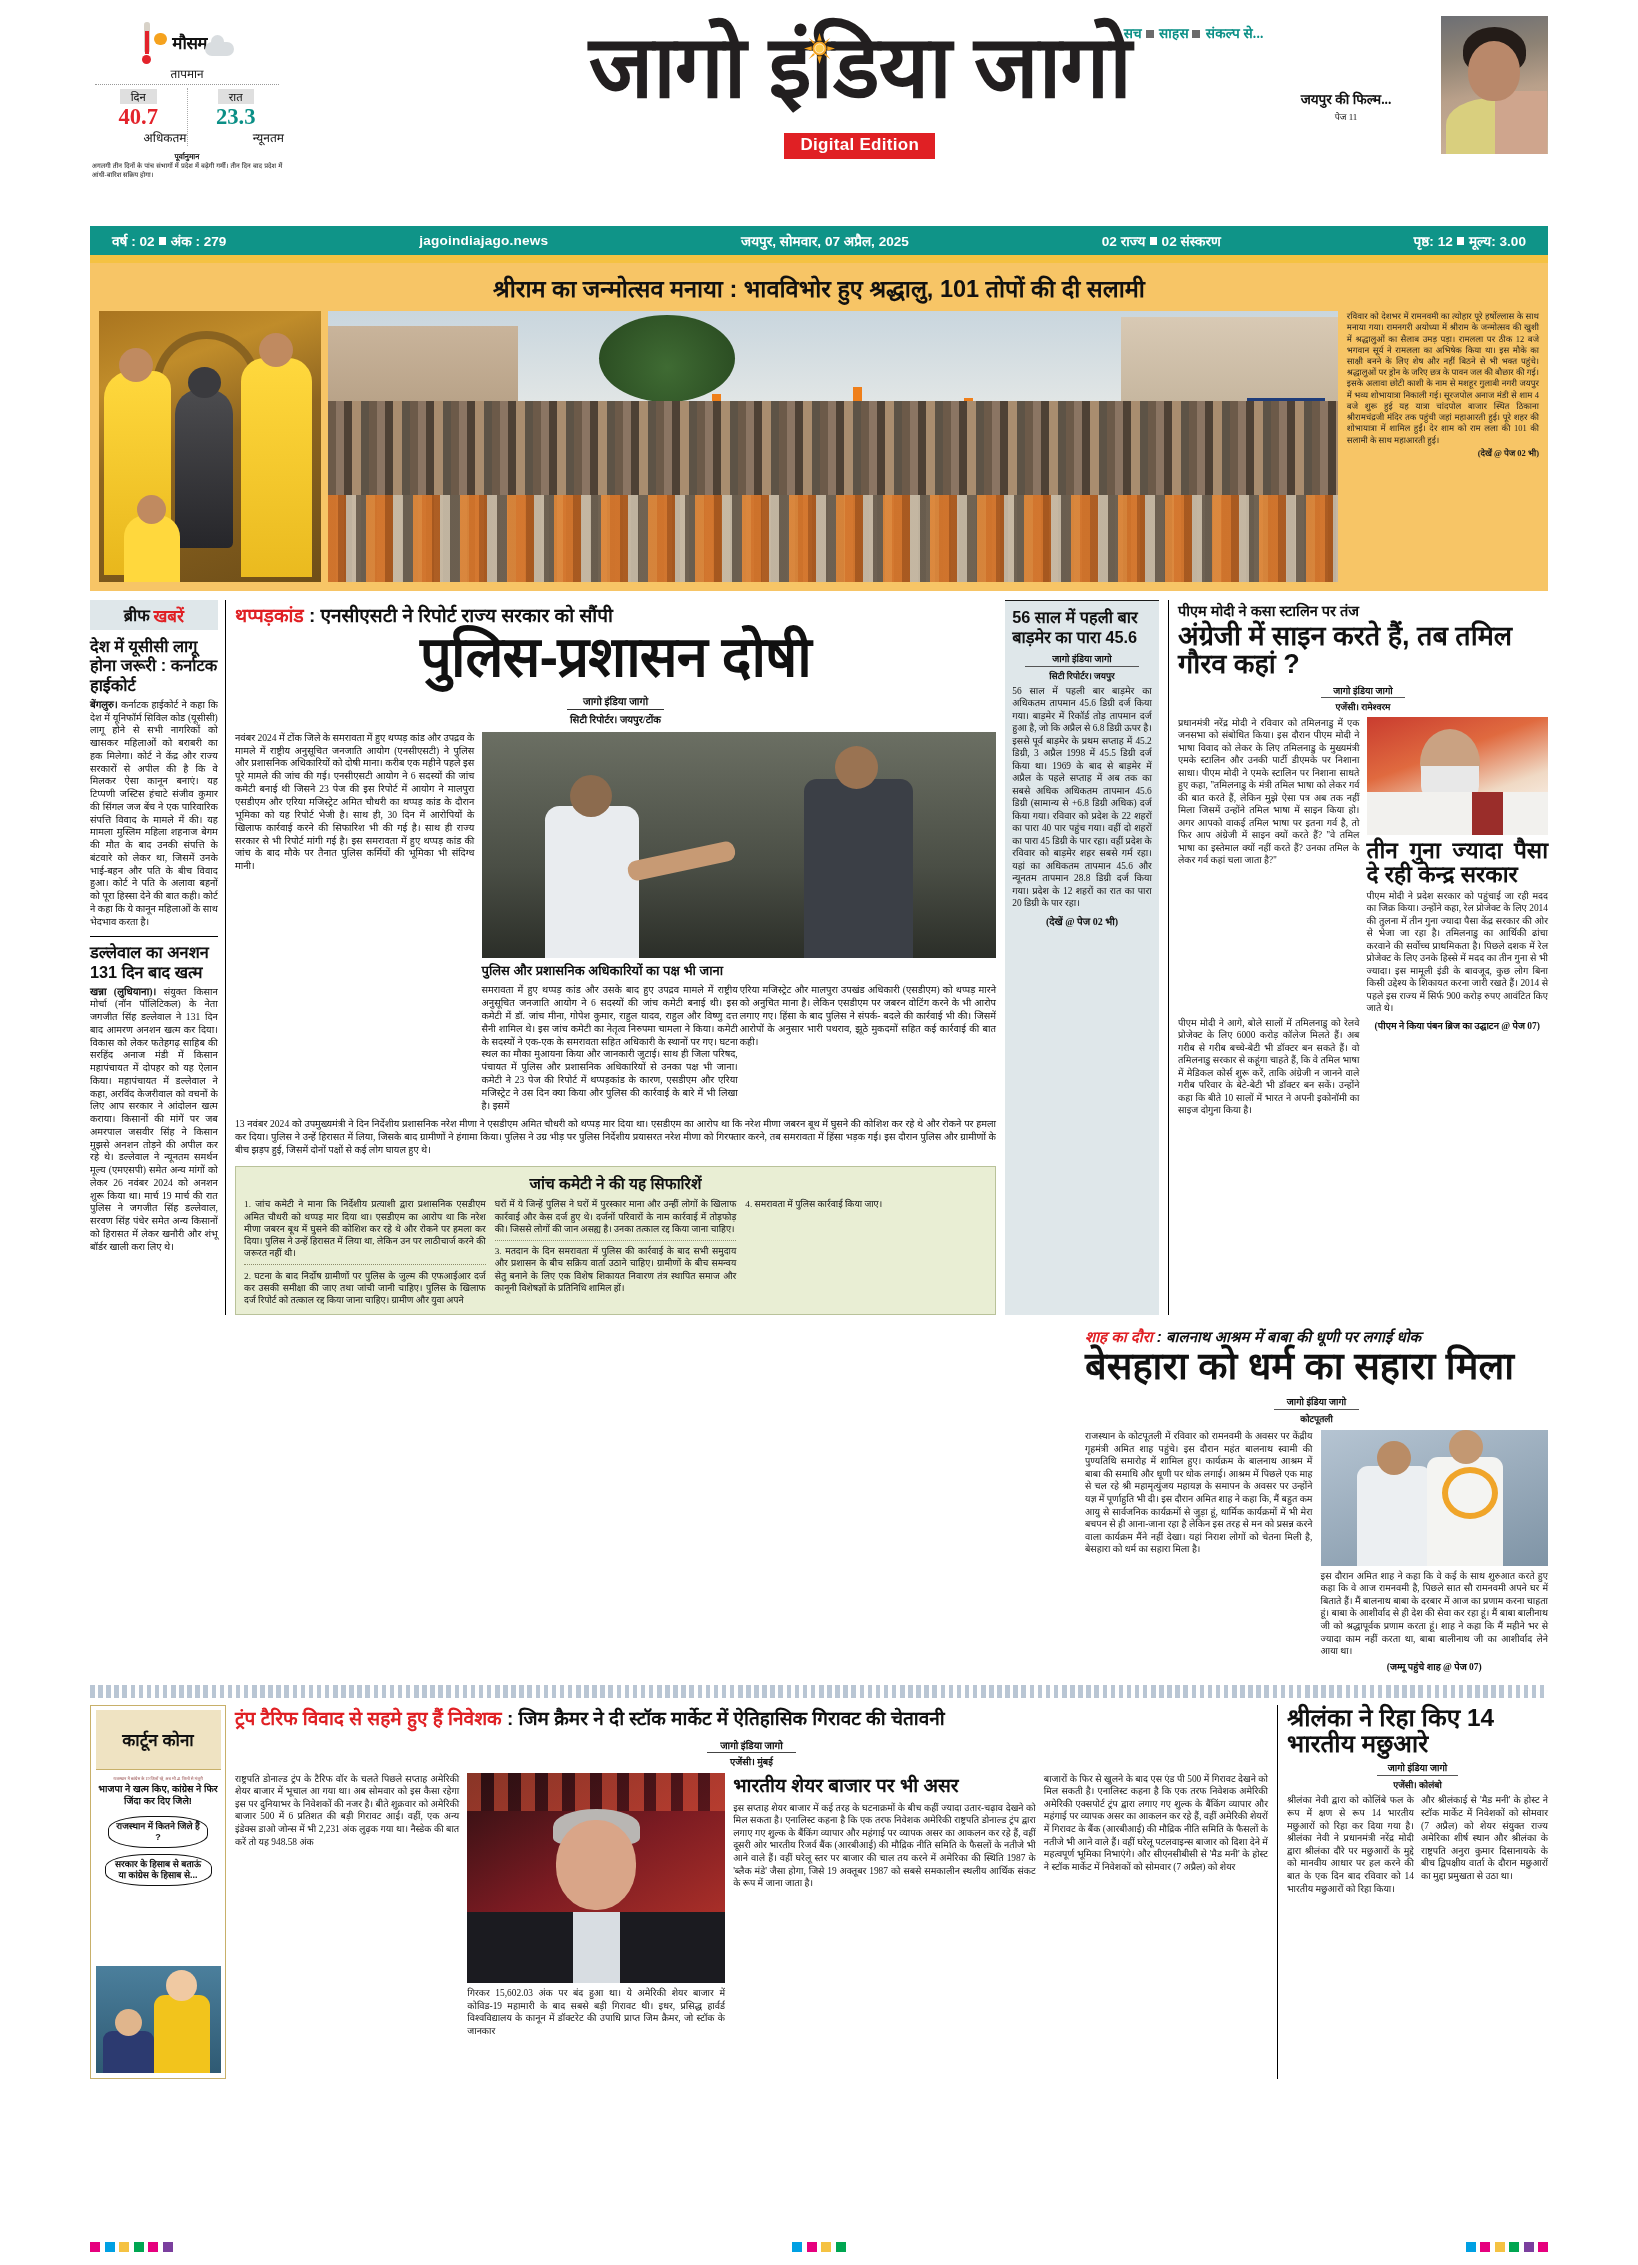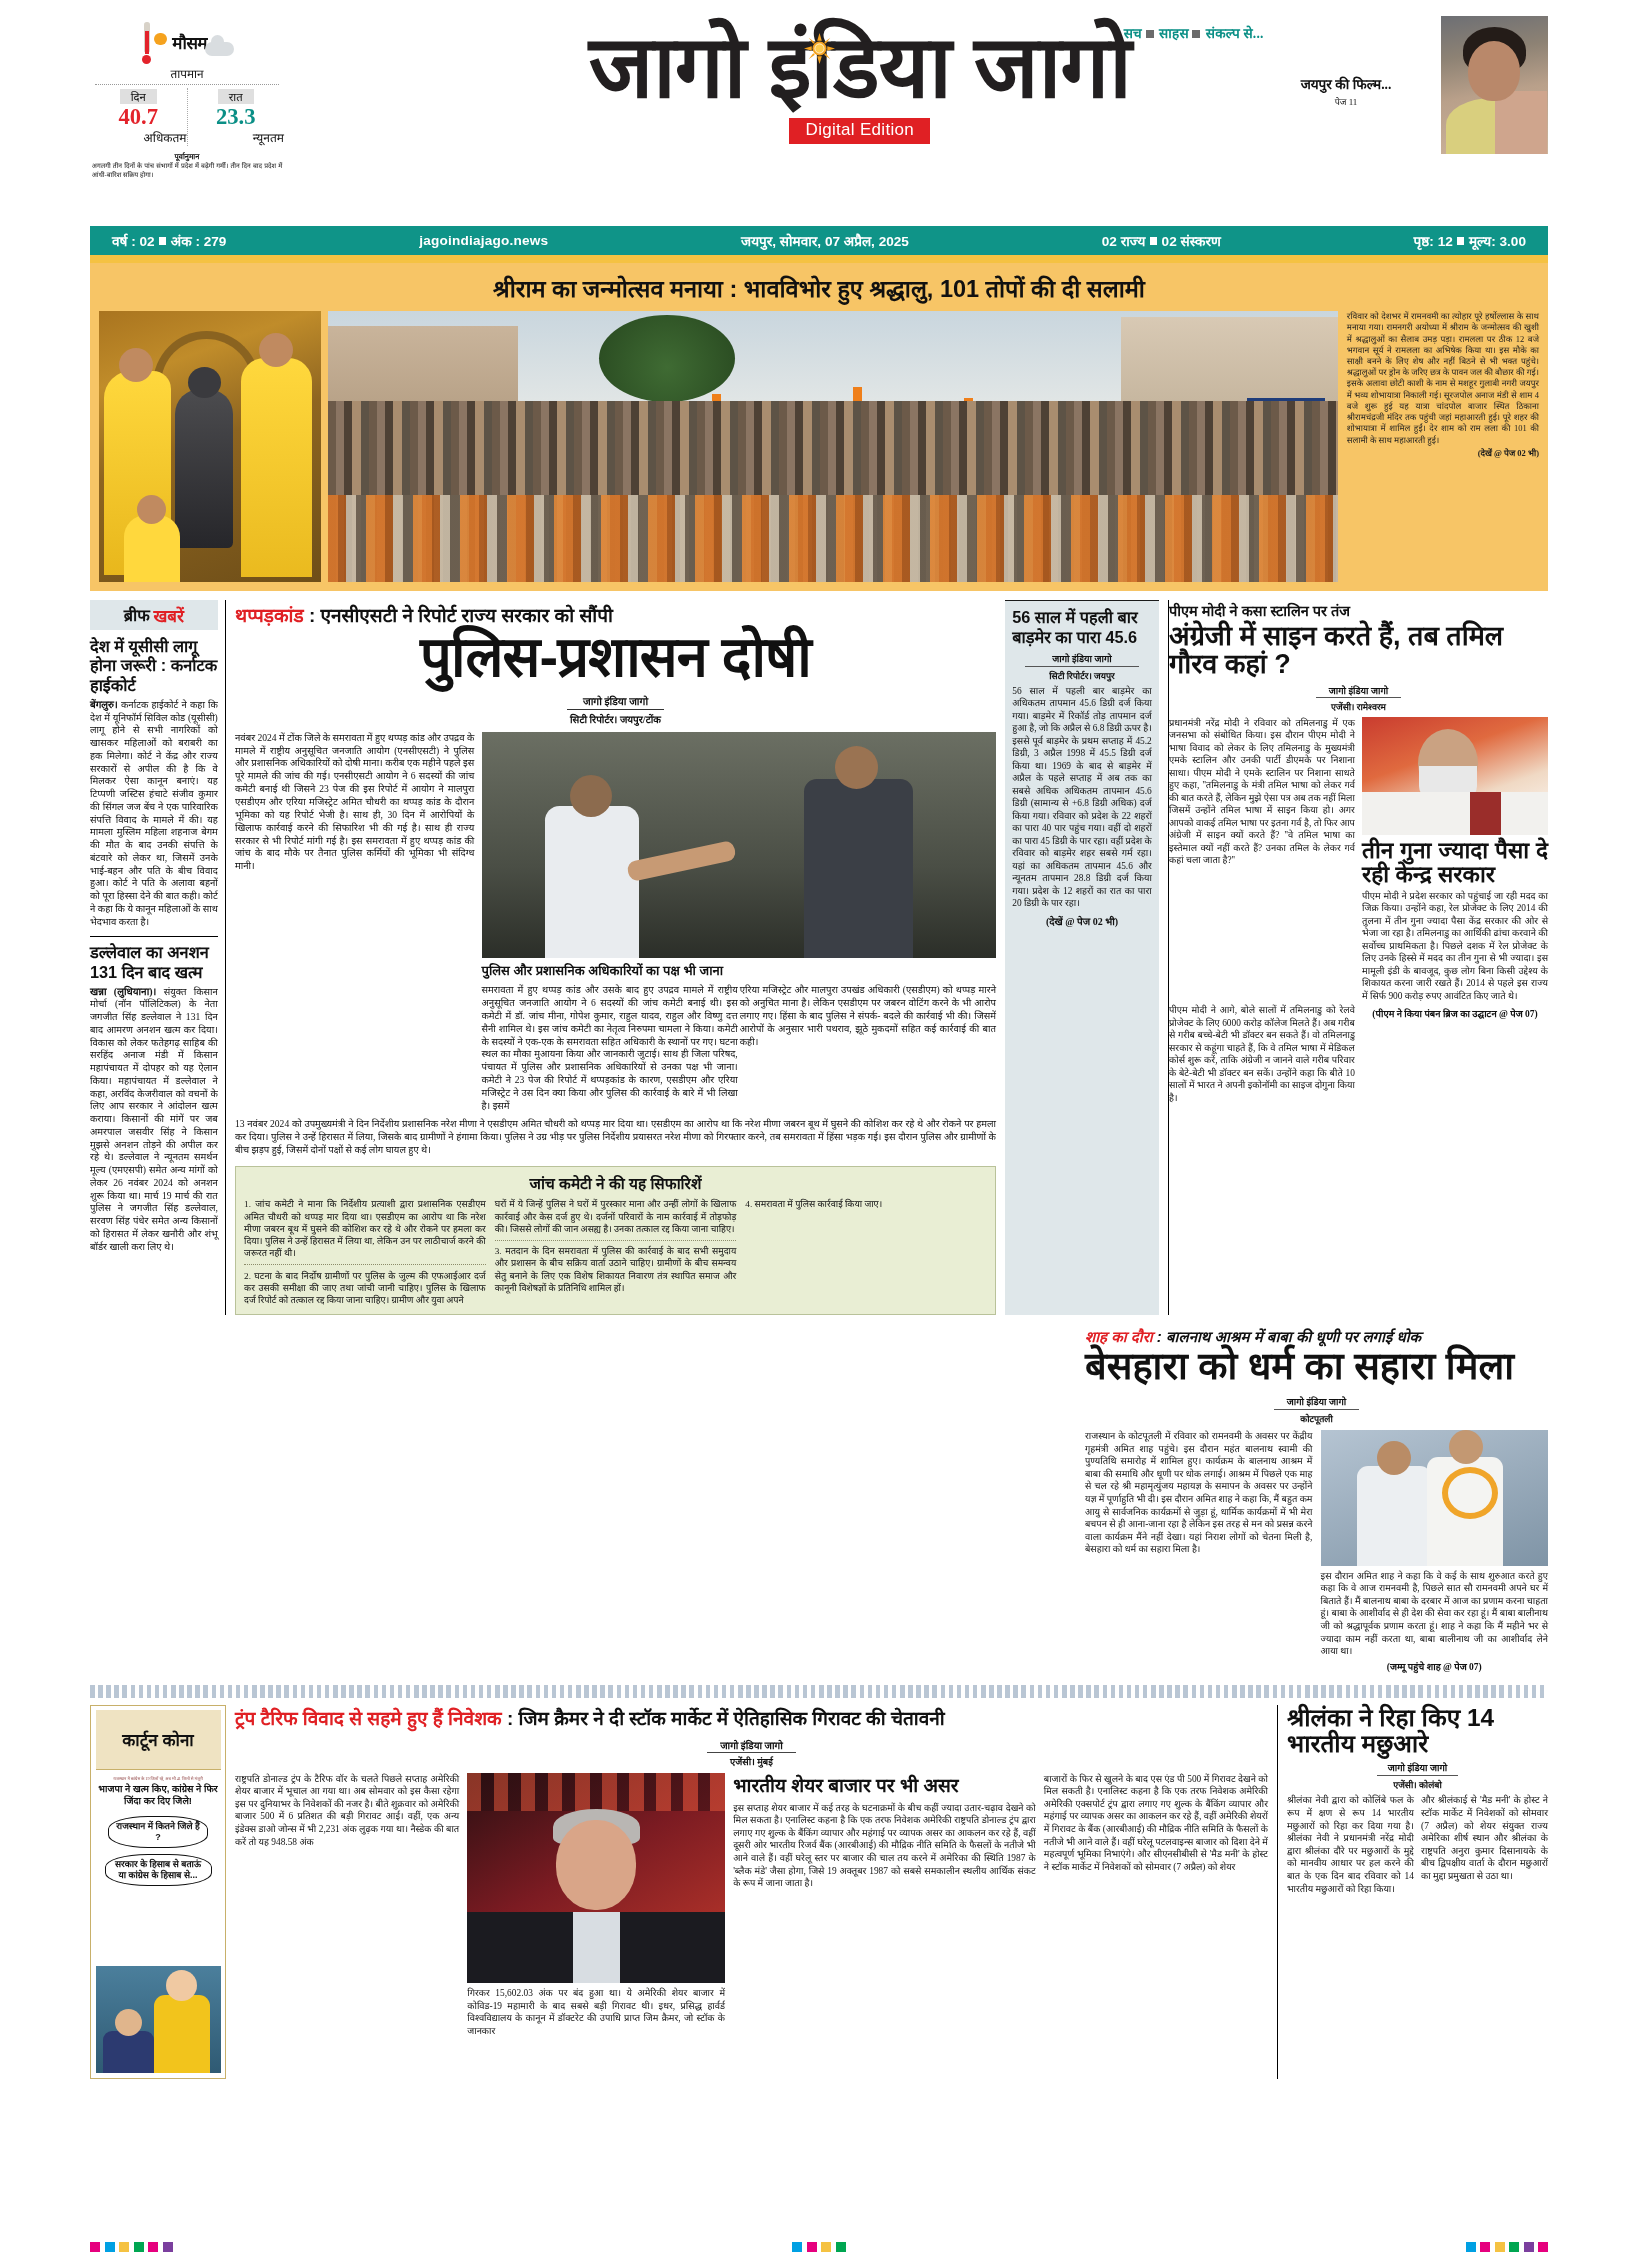--- a/index.html
+++ b/index.html
@@ -54,22 +54,22 @@
     font-weight: bold; font-size: 87px; line-height: .96;
     letter-spacing: -0.9px; color: #221f20; margin-top: 7.2px;
     white-space: nowrap;
   }
   .logo-sun {
     position: absolute; left: 50%; margin-left: -56px; top: 16.3px;
     width: 31px; height: 31px; z-index: 3;
   }
   .digital-edition {
     background: #e02024; color: #fff; font-family:"Liberation Sans",sans-serif;
-    font-weight: normal; font-size: 17px; padding: 2.7px 16.3px 3.6px 16.3px;
-    display: inline-block; margin-top: 9px; letter-spacing: 0.3px; text-align: right;
+    font-weight: bold; font-size: 17px; padding: 2.7px 16.3px 3.6px 16.3px;
+    display: inline-block; margin-top: 24px; letter-spacing: 0.3px; text-align: right;
   }
   .brand-right-note { position:absolute; right: 3.6px; bottom: 36px; text-align:center; width: 172px;}
   .brand-right-note .l1 { font-weight:bold; font-size:13.6px;}
   .brand-right-note .l2 { font-size:9px; margin-top:1.8px;}
 
   .photo-actress {
     width: 107px; flex: 0 0 107px; height: 138px; margin-left: 5.4px;
     background: linear-gradient(170deg,#6d6f74 0%,#8d8274 28%,#b9a08a 55%,#cdb49b 100%);
     position: relative; overflow: hidden;
   }
@@ -126,21 +126,21 @@
      repeating-linear-gradient(90deg,#6c5a49 0 8.1px,#8b7563 8.1px 16.3px,#4e4135 16.3px 24.4px,#a98d6f 24.4px 33px,#5d5346 33px 41px);}
   .pr-crowd2{position:absolute;left:0;right:0;bottom:0;height:87px;background:
      repeating-linear-gradient(90deg,#d8762a 0 10px,#ae5a1d 10px 18px,#c9bca7 18px 28px,#6b5f50 28px 38px,#e0883a 38px 47px);opacity:.92;}
   .pr-flag{position:absolute;width:9px;height:47px;background:#ef7f1a;}
 
   
   .main { margin: 9px 90px 0 90px; display: flex; gap: 9px; }
   .col-brief { width: 136px; flex:0 0 136px; border-right:0.9px solid #000; padding-right:7.2px;}
   .col-center { flex: 1; }
   .col-warm { width: 154px; flex:0 0 154px; background:#dfe7ea; padding: 7.2px 7.2px 9px 7.2px; border-top:1.8px solid #1a1a1a;}
-  .col-right { width: 380px; flex:0 0 380px; border-left:0.9px solid #000; }
+  .col-right { width: 380px; flex:0 0 380px; border-left:0.9px solid #000; padding-left:9px;}
 
   .brief-badge { display:flex; align-items:center; justify-content:center; background:#dfe7ea; padding:3.6px 0; }
   .brief-badge .b1 { font-family:"Liberation Sans",sans-serif; font-weight:bold; font-size:16.3px;}
   .brief-badge .b2 { font-family:"Liberation Sans",sans-serif; font-weight:bold; font-size:17px; color:#e02024; margin-left:3.6px;}
   .brief-h { font-family:"Liberation Sans",sans-serif; font-weight:bold; font-size:16.3px; line-height:1.2; margin-top:6.3px;}
   .brief-place { font-weight:bold; font-size:10px; }
   .brief-p { font-size:9.6px; line-height:1.33; text-align:justify; margin-top:2.7px;}
   .brief-rule { border-top:0.9px solid #000; margin:7.2px 0 0 0;}
 
   .kicker { font-family:"Liberation Sans",sans-serif; font-weight:bold; font-size:19px; text-align:left; margin:1.8px 0 0 0;}

